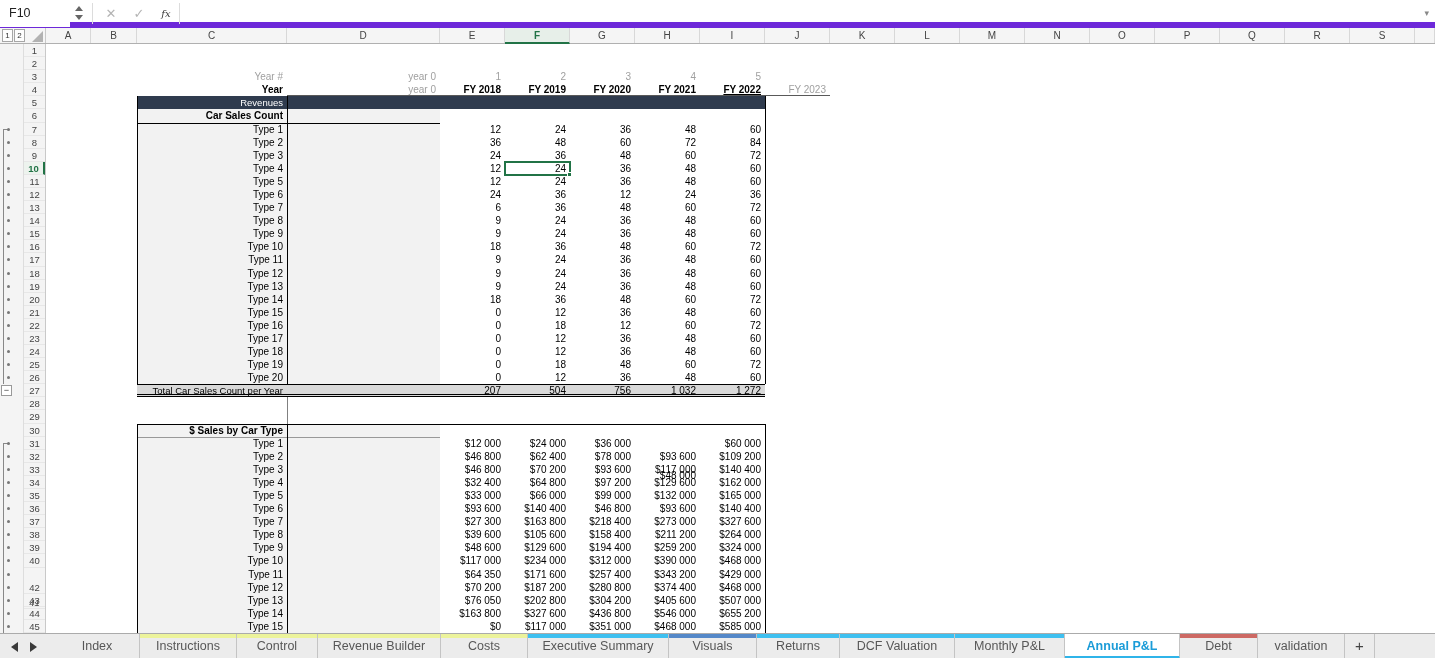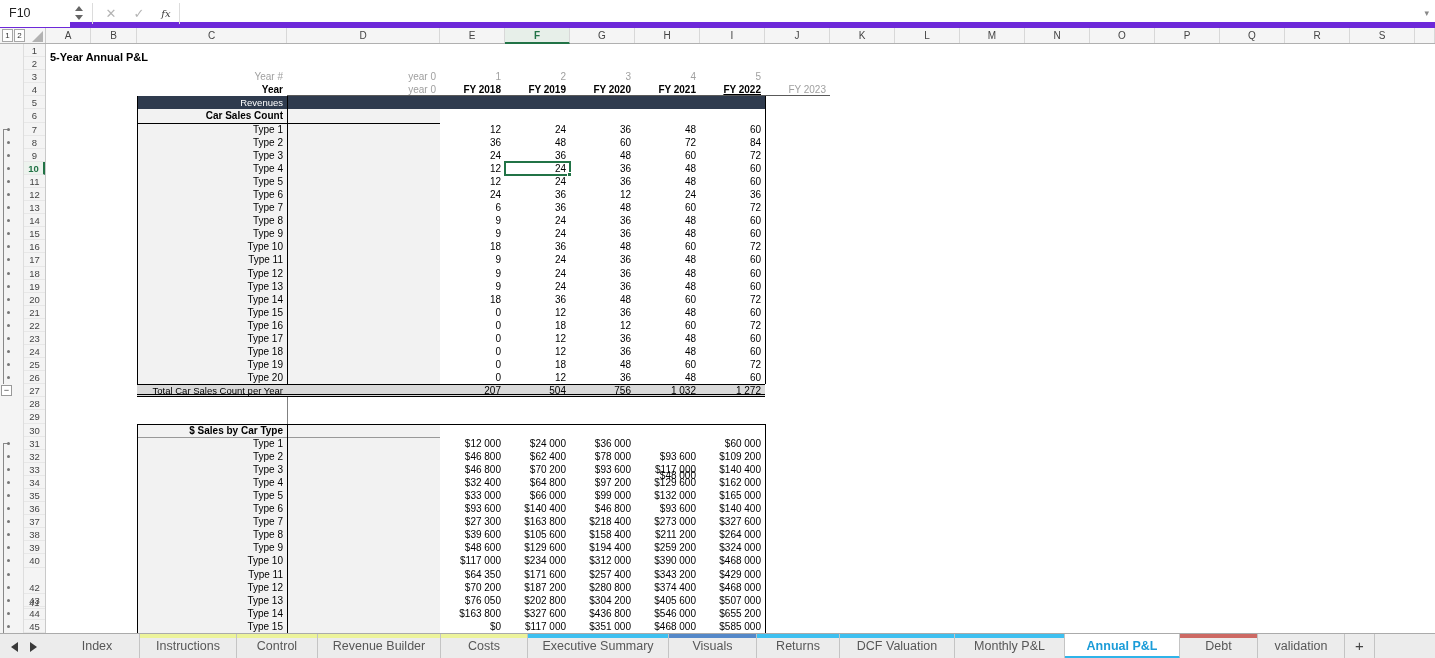--- a/index.html
+++ b/index.html
@@ -179,21 +179,20 @@
       <div class="row-hdr" style="top: 484.289px; height: 13.0889px; line-height: 13.0889px;">38</div>
       <div class="row-hdr" style="top: 497.378px; height: 13.0889px; line-height: 13.0889px;">39</div>
       <div class="row-hdr" style="top: 510.467px; height: 13.0889px; line-height: 13.0889px;">40</div>
       <div class="row-hdr" style="top: 552px; height: 13.0889px; line-height: 13.0889px; font-style: italic;">41</div>
       <div class="row-hdr" style="top: 536.644px; height: 13.0889px; line-height: 13.0889px;">42</div>
       <div class="row-hdr" style="top: 549.733px; height: 13.0889px; line-height: 13.0889px;">43</div>
       <div class="row-hdr" style="top: 562.822px; height: 13.0889px; line-height: 13.0889px;">44</div>
       <div class="row-hdr" style="top: 575.911px; height: 13.0889px; line-height: 13.0889px;">45</div>
     </div>
   <div id="sheet" style="left:46px;top:44px;width:1389px;height:589px;">
-      <div class="cell" style="left: 4px; top: 0px; width: 220px; height: 26.1778px; line-height: 26.1778px; font-size: 11px; font-weight: bold;">5-Year Annual P&amp;L</div>
       <div class="cell lbl gray" style="left: 91px; top: 26.1778px; width: 150px; height: 13.0889px; line-height: 13.0889px;">Year #</div>
       <div class="cell num gray" style="left: 241px; top: 26.1778px; width: 153px; height: 13.0889px; line-height: 13.0889px;">year 0</div>
       <div class="cell num gray" style="left: 394px; top: 26.1778px; width: 65px; height: 13.0889px; line-height: 13.0889px;">1</div>
       <div class="cell num gray" style="left: 459px; top: 26.1778px; width: 65px; height: 13.0889px; line-height: 13.0889px;">2</div>
       <div class="cell num gray" style="left: 524px; top: 26.1778px; width: 65px; height: 13.0889px; line-height: 13.0889px;">3</div>
       <div class="cell num gray" style="left: 589px; top: 26.1778px; width: 65px; height: 13.0889px; line-height: 13.0889px;">4</div>
       <div class="cell num gray" style="left: 654px; top: 26.1778px; width: 65px; height: 13.0889px; line-height: 13.0889px;">5</div>
       <div class="cell lbl bold" style="left: 91px; top: 39.2667px; width: 150px; height: 13.0889px; line-height: 13.0889px;">Year</div>
       <div class="cell num gray" style="left: 241px; top: 39.2667px; width: 153px; height: 13.0889px; line-height: 13.0889px;">year 0</div>
       <div class="cell num bold" style="left: 394px; top: 39.2667px; width: 65px; height: 13.0889px; line-height: 13.0889px;">FY 2018</div>

